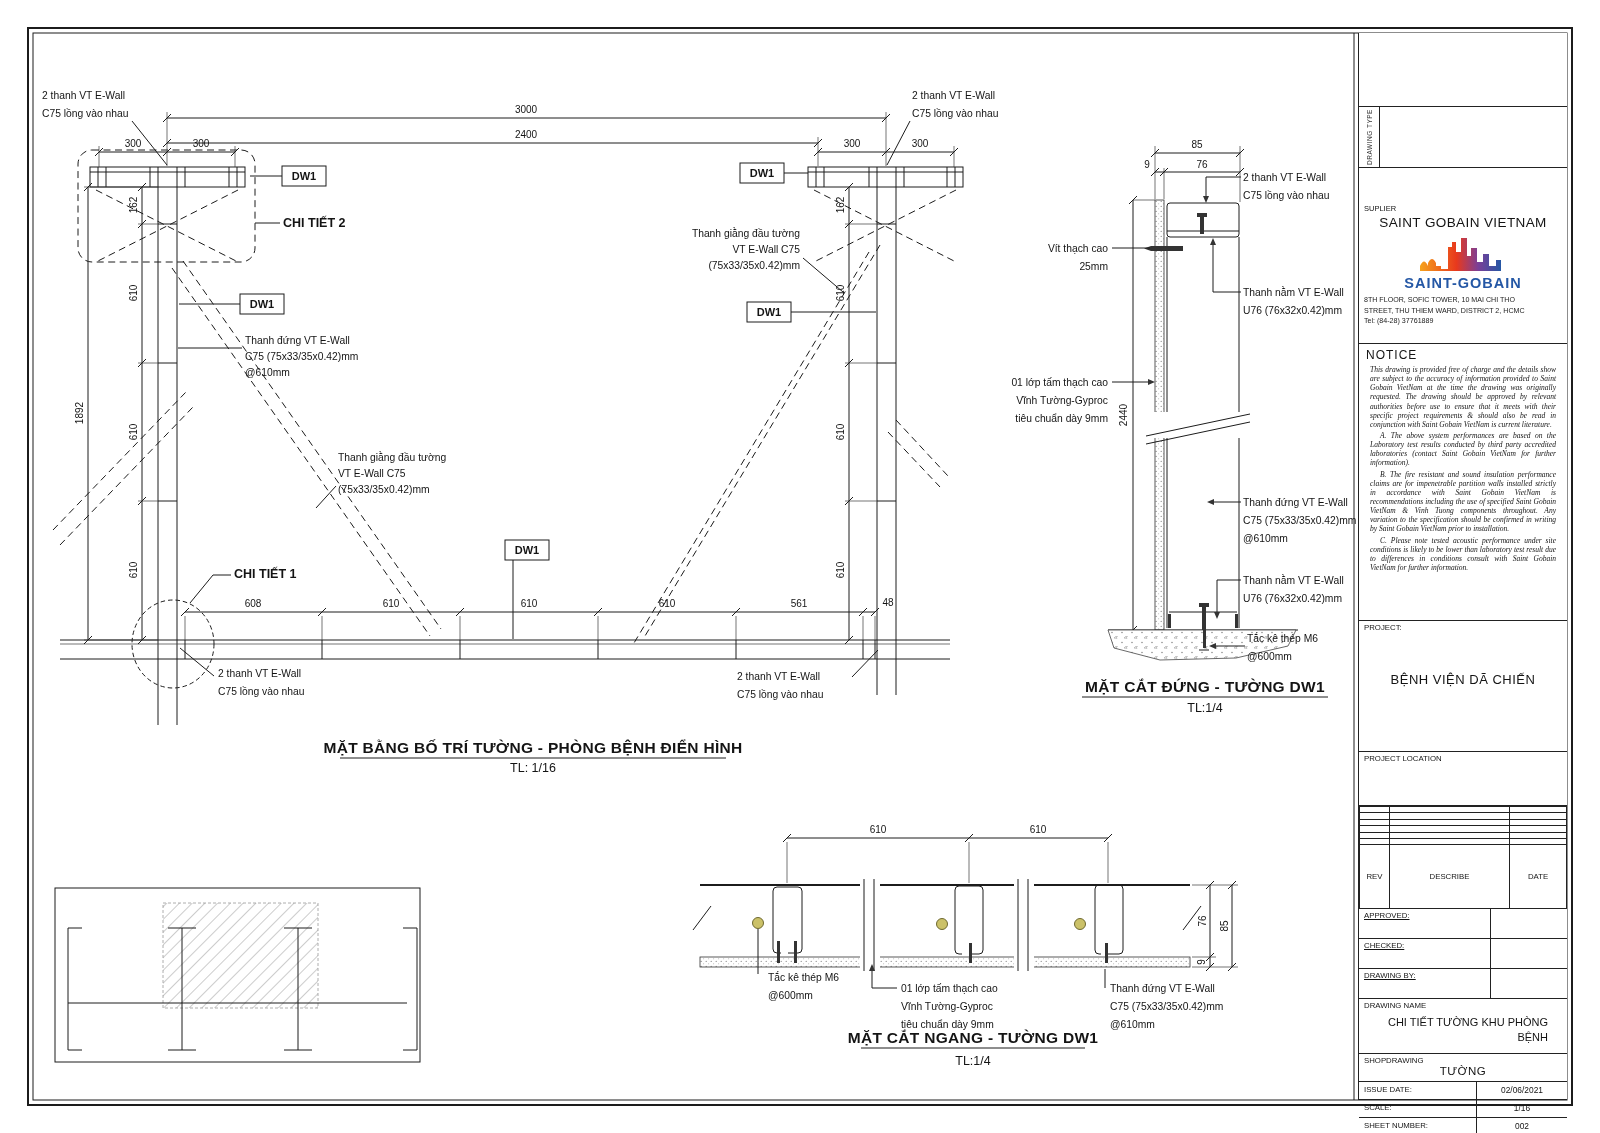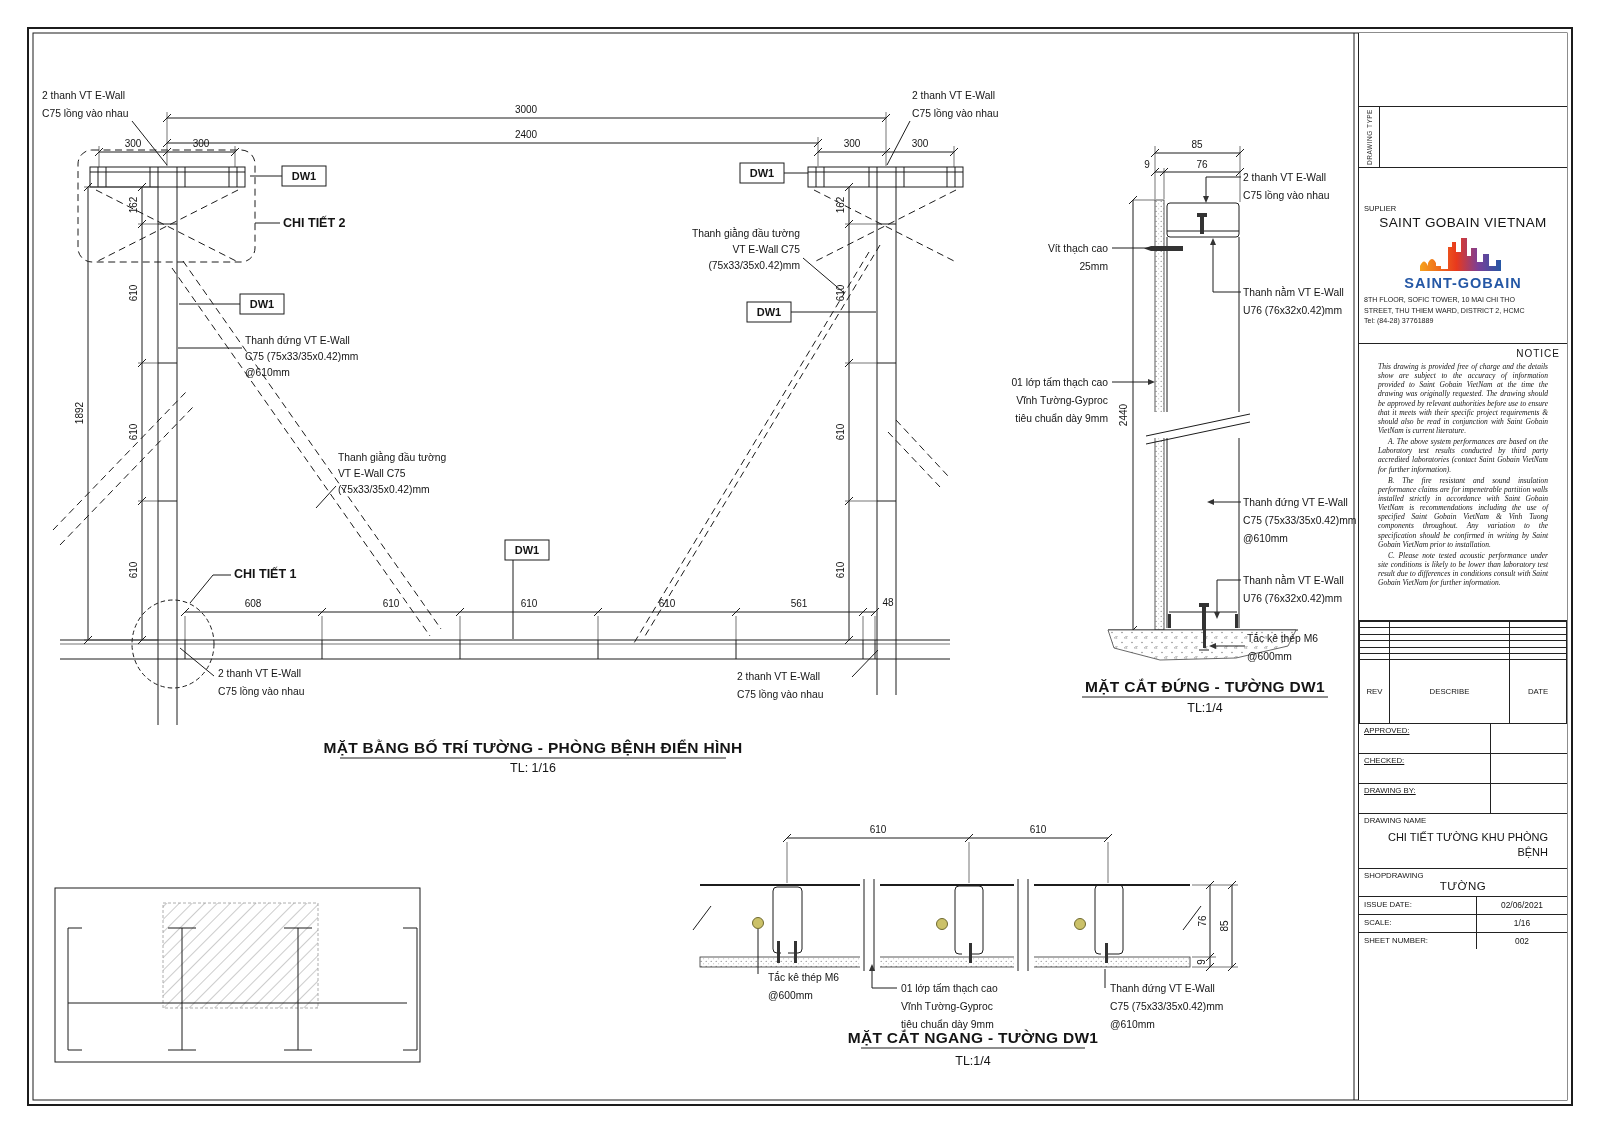--- a/index.html
+++ b/index.html
@@ -38,22 +38,22 @@
   .dtype-rows{flex:1;display:flex;flex-direction:column;justify-content:space-around;padding:3px 7px 3px 8px;}
   .dtype-row{display:flex;align-items:center;justify-content:space-between;font-size:7.6px;}
   .cb{width:9px;height:9px;border:1px solid #222;font-size:9px;line-height:8px;text-align:center;box-sizing:border-box;}
   .s-sup{height:142px;padding:2px 5px;box-sizing:border-box;margin-top:34px;}
   .sup-label{font-size:7.5px;}
   .sup-name{text-align:center;font-size:13.5px;letter-spacing:.4px;margin-top:2px;}
   .logo-wrap{text-align:center;margin-top:3px;}
   .logo-text{text-align:center;font-weight:bold;font-size:14.5px;color:#2457a5;letter-spacing:1px;margin-top:-2px;}
   .sup-addr{font-size:7.1px;margin-top:4px;line-height:1.5;color:#222;}
   .s-notice{height:277px;padding:2px 7px;box-sizing:border-box;}
-  .notice-title{text-align:right;font-size:10px;letter-spacing:1px;margin:2px 0 3px;}
-  .s-notice p{margin:0 12px 2px;font:italic 7.5px/1.22 "Liberation Serif","DejaVu Serif",serif;text-align:justify;}
+  .notice-title{text-align:left;font-size:12px;letter-spacing:1px;margin:2px 0 3px;}
+  .s-notice p{margin:0 4px 2px;font:italic 7.5px/1.22 "Liberation Serif","DejaVu Serif",serif;text-align:justify;}
   .s-notice p.ind{text-indent:10px;}
   .s-project{height:131px;padding:2px 5px;box-sizing:border-box;}
   .sec-label{font-size:7.8px;}
   .project-value{text-align:center;font-size:13px;margin-top:40px;letter-spacing:.5px;}
   .s-loc{height:54px;padding:2px 5px;box-sizing:border-box;}
   table.rev{width:100%;height:103px;border-collapse:collapse;table-layout:fixed;}
   table.rev td{border:1px solid #222;font-size:7.8px;text-align:center;padding:0;}
   .s-sig{height:30px;display:flex;}
   .sig-l{width:132px;border-right:1px solid #222;padding:2px 5px;font-size:7.8px;
       text-decoration:underline;box-sizing:border-box;}
@@ -333,21 +333,28 @@
   </div>
 
   <div class="tb-sec s-notice">
     <div class="notice-title">NOTICE</div>
     <p>This drawing is provided free of charge and the details show are subject to the accuracy of information provided to Saint Gobain VietNam at the time the drawing was originally requested. The drawing should be approved by relevant authorities before use to ensure that it meets with their specific project requirements &amp; should also be read in conjunction with Saint Gobain VietNam is current literature.</p>
     <p class="ind">A. The above system performances are based on the Laboratory test results conducted by third party accredited laboratories (contact Saint Gobain VietNam for further information).</p>
     <p class="ind">B. The fire resistant and sound insulation performance claims are for impenetrable partition walls installed strictly in accordance with Saint Gobain VietNam is recommendations including the use of specified Saint Gobain VietNam &amp; Vinh Tuong components throughout. Any variation to the specification should be confirmed in writing by Saint Gobain VietNam prior to installation.</p>
     <p class="ind">C. Please note tested acoustic performance under site conditions is likely to be lower than laboratory test result due to differences in conditions consult with Saint Gobain VietNam for further information.</p>
   </div>
 
-
+  <div class="tb-sec s-project">
+    <div class="sec-label">PROJECT:</div>
+    <div class="project-value">BỆNH VIỆN DÃ CHIẾN</div>
+  </div>
+
+  <div class="tb-sec s-loc">
+    <div class="sec-label">PROJECT LOCATION</div>
+  </div>
 
   <div class="tb-sec" style="height:103px;">
     <table class="rev">
       <colgroup>
             <col style="width:30px">
             <col>
             <col style="width:57px">
           </colgroup>
       <tbody>
             <tr>

